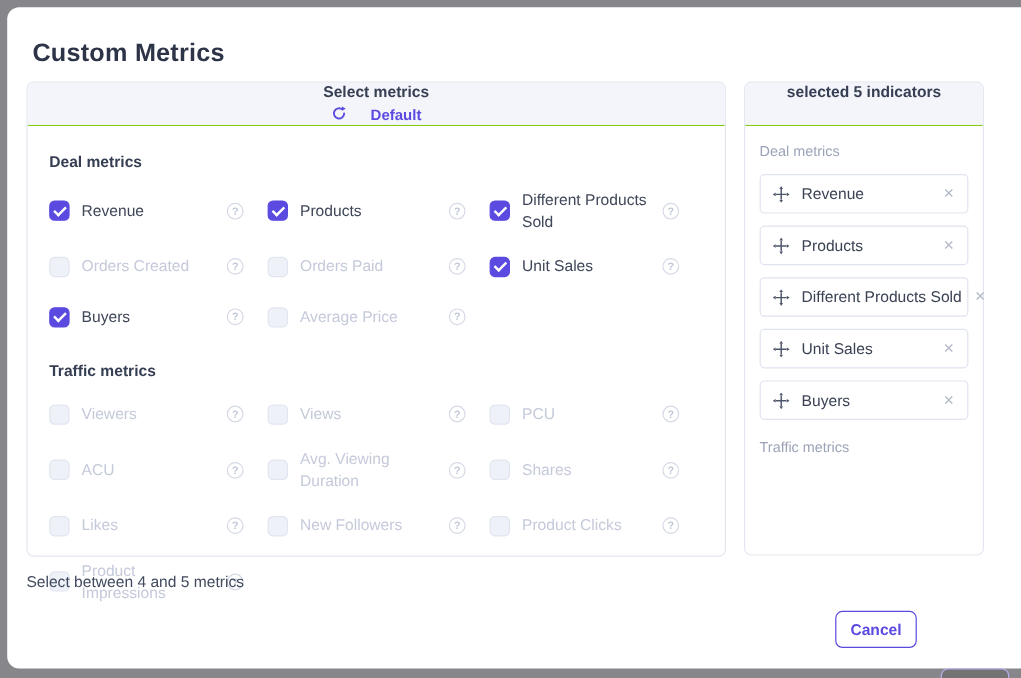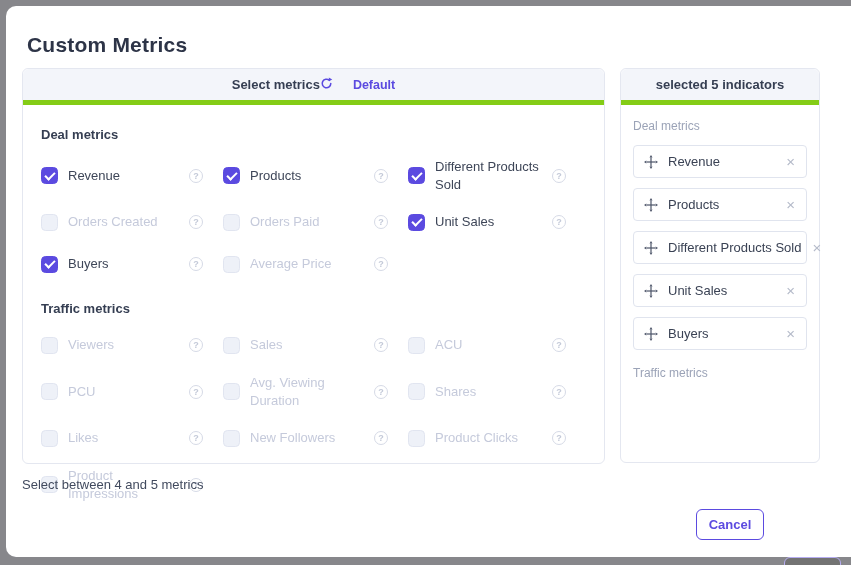--- a/index.html
+++ b/index.html
@@ -17,23 +17,23 @@
   }
   .modal-title{
     position:absolute; left:21px; top:27px;
     font-size:21px; font-weight:bold; color:#2d3447; letter-spacing:.2px;
   }
   .panel{
     position:absolute; background:#fff;
     border:1px solid #e4e7f0; border-radius:6px;
   }
   .panel-header{
-    height:36px; background:#f3f5fa; border-bottom:5px solid #84cc16;
+    height:36px; background:#f3f5fa; border-bottom:1px solid #84cc16;
     border-radius:6px 6px 0 0; display:flex; align-items:center;
-    justify-content:center; padding:0 17px;
+    justify-content:space-between; padding:0 17px;flex-direction:column;
   }
   .panel-header .hdr-text{ font-size:13px; font-weight:bold; color:#353e52; }
   .panel.left{ left:16px; top:62px; width:583px; height:396px; }
   .panel.right{ left:614px; top:62px; width:200px; height:395px; }
 
   .default-btn{
     display:flex; align-items:center; gap:20px; border:none; background:transparent;
     color:var(--accent); font-size:12.5px; font-weight:bold; cursor:pointer;
     font-family:"Liberation Sans", sans-serif;
   }
@@ -160,31 +160,31 @@
         </div>
         <div class="group-heading second">Traffic metrics</div>
         <div class="metric-grid">
           <label class="metric-cell">
             <span class="checkbox"></span>
             <span class="metric-label disabled">Viewers</span>
             <span class="help"></span>
           </label>
           <label class="metric-cell">
             <span class="checkbox"></span>
-            <span class="metric-label disabled">Sales</span>
+            <span class="metric-label disabled">Views</span>
+            <span class="help"></span>
+          </label>
+          <label class="metric-cell">
+            <span class="checkbox"></span>
+            <span class="metric-label disabled">PCU</span>
             <span class="help"></span>
           </label>
           <label class="metric-cell">
             <span class="checkbox"></span>
             <span class="metric-label disabled">ACU</span>
-            <span class="help"></span>
-          </label>
-          <label class="metric-cell">
-            <span class="checkbox"></span>
-            <span class="metric-label disabled">PCU</span>
             <span class="help"></span>
           </label>
           <label class="metric-cell">
             <span class="checkbox"></span>
             <span class="metric-label disabled">Avg. Viewing Duration</span>
             <span class="help"></span>
           </label>
           <label class="metric-cell">
             <span class="checkbox"></span>
             <span class="metric-label disabled">Shares</span>

